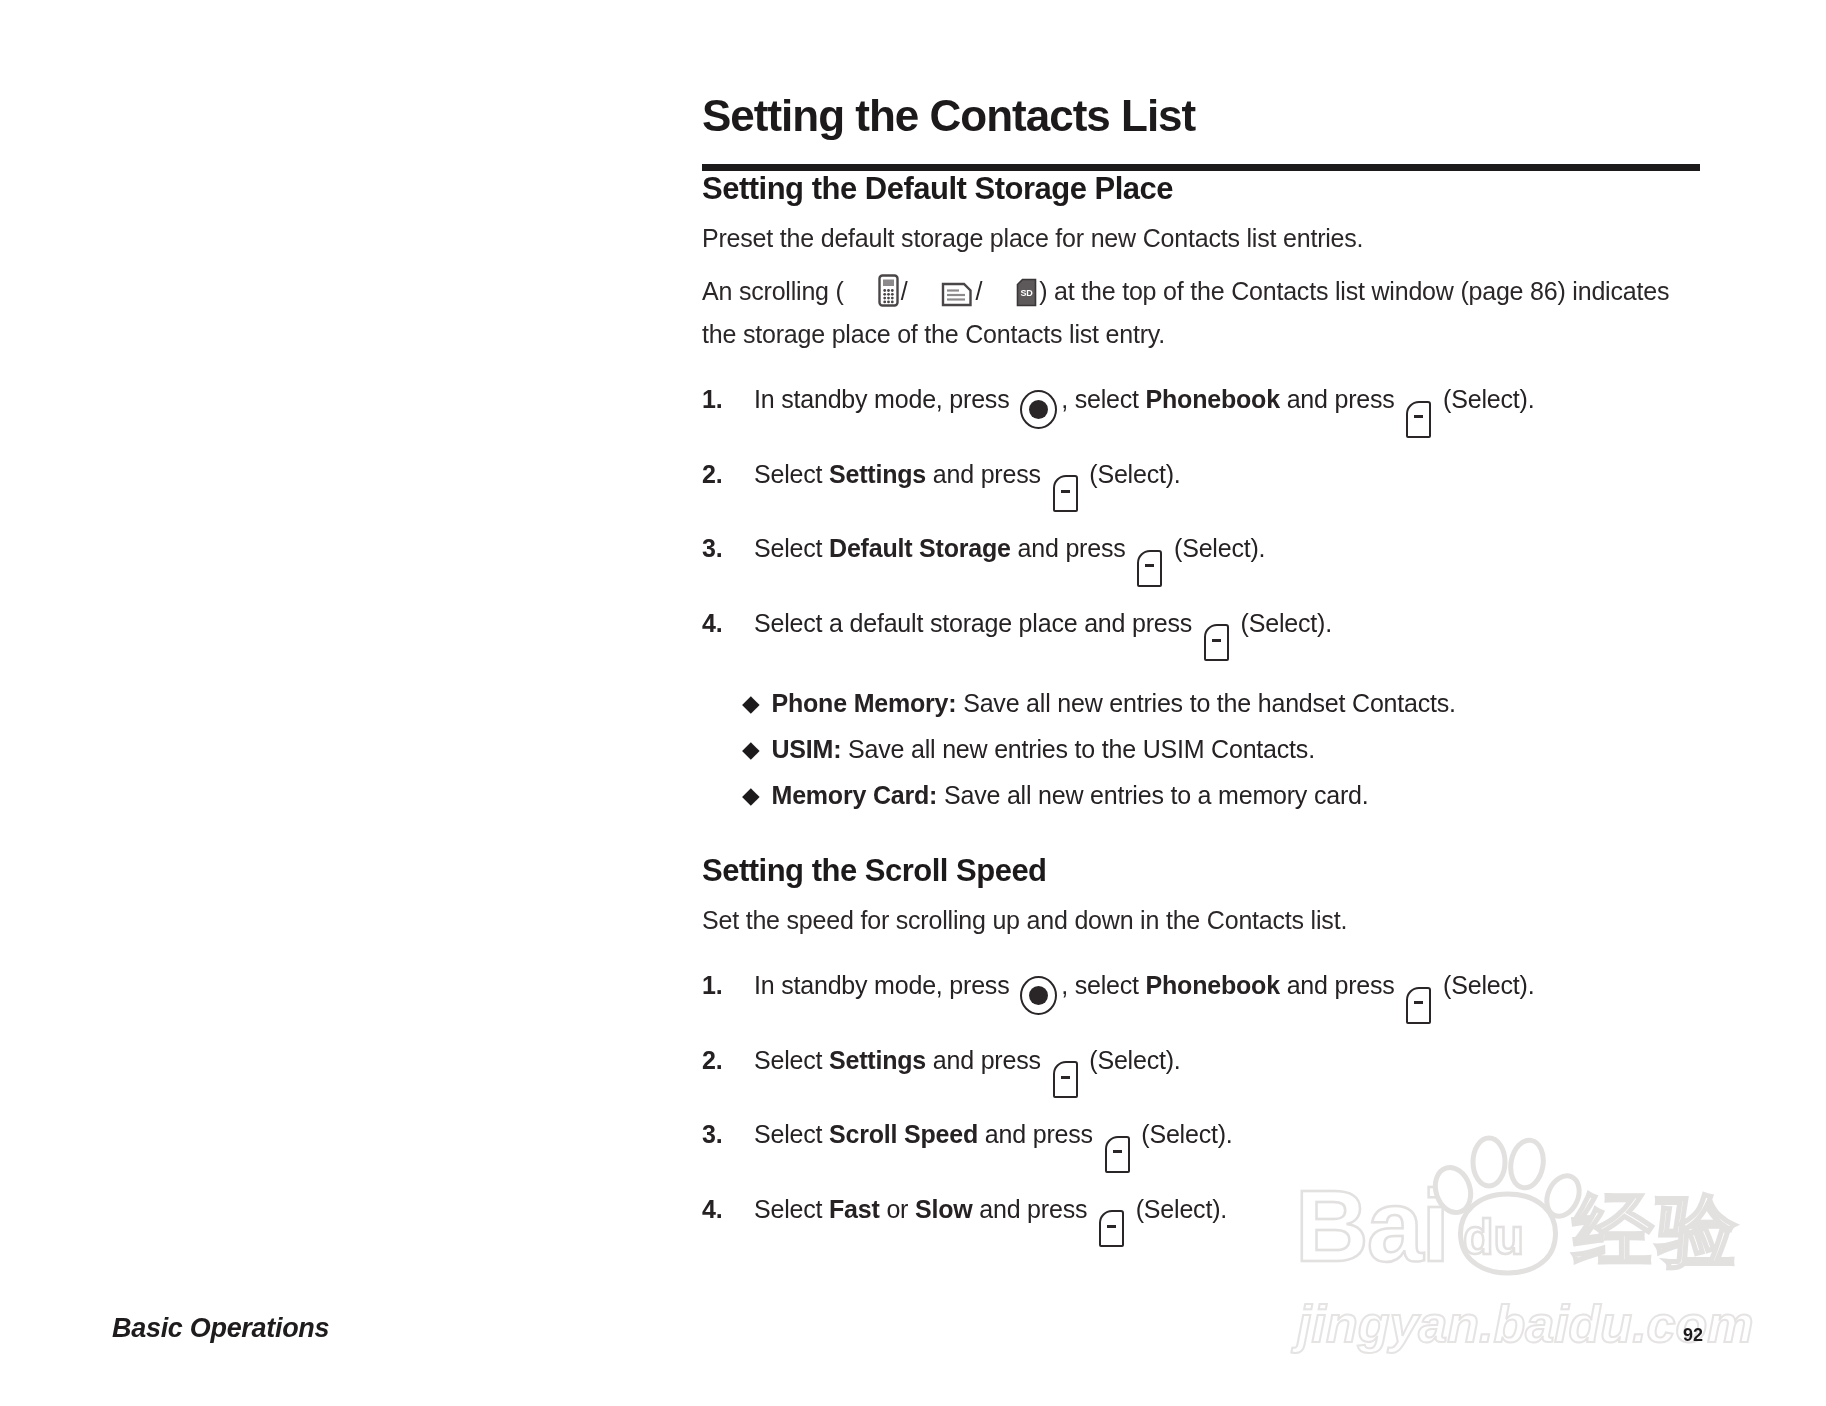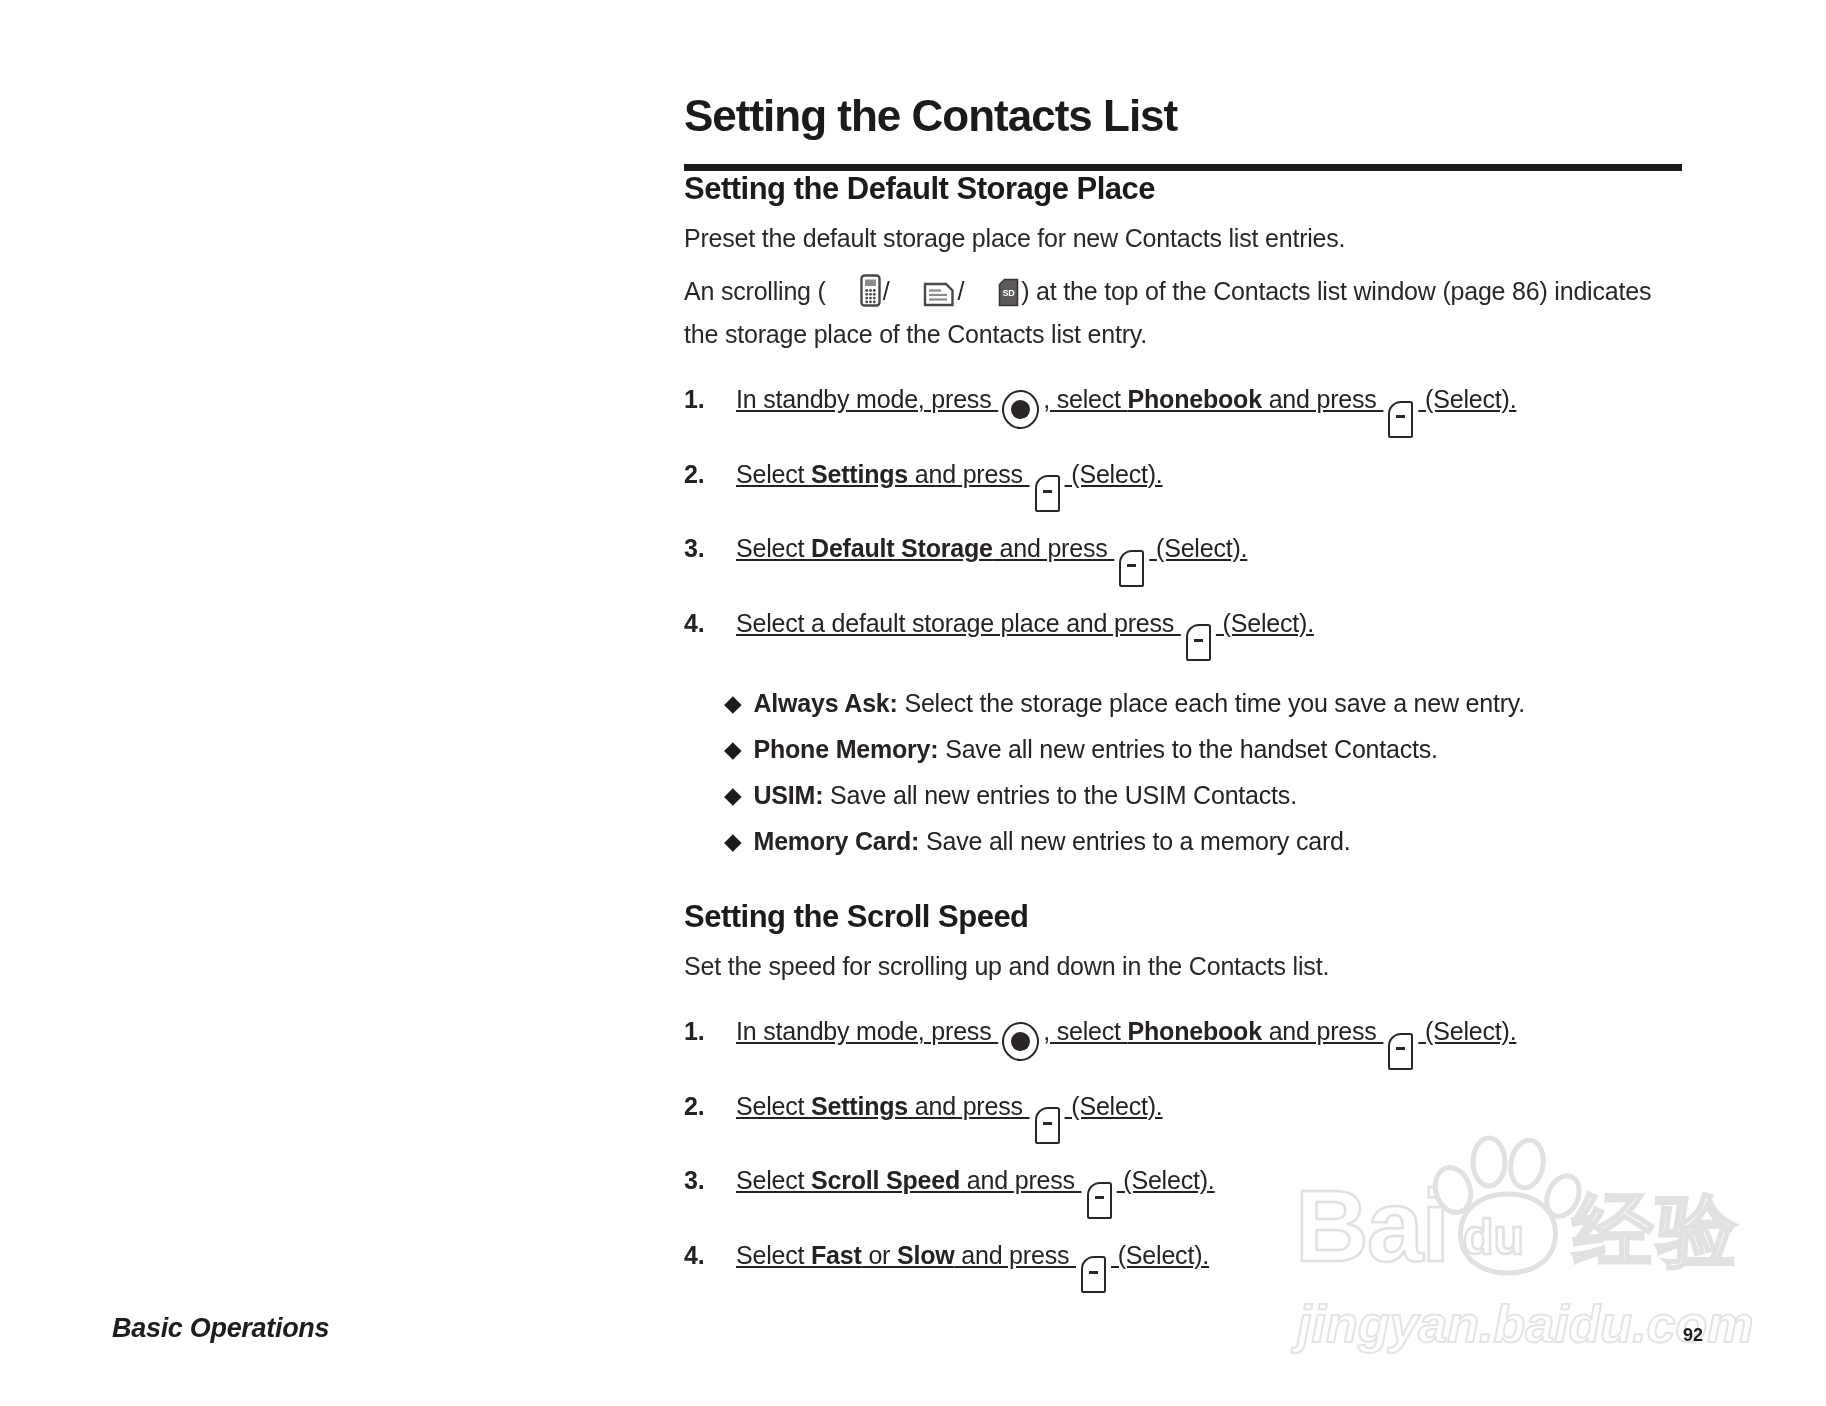--- a/index.html
+++ b/index.html
@@ -8,21 +8,21 @@
     position: relative;
     width: 1826px;
     height: 1406px;
     background: #ffffff;
     overflow: hidden;
     font-family: "Liberation Sans", "DejaVu Sans", sans-serif;
     color: #262223;
   }
   .content {
     position: absolute;
-    left: 684px;
+    left: 702px;
     top: 92px;
     width: 1000px;
   }
   .doc-title {
     font-size: 44px;
     font-weight: bold;
     letter-spacing: -1px;
     color: #1d1a1b;
     line-height: 48px;
   }
@@ -55,21 +55,21 @@
     margin-bottom: 19px;
     font-size: 25px;
     line-height: 34px;
     letter-spacing: -0.2px;
   }
   .step-num {
     font-weight: bold;
     width: 52px;
     flex-shrink: 0;
   }
-  .step-body { flex: 1; text-decoration: underline; }
+  .step-body { flex: 1; }
   .seg { white-space: pre-wrap; }
   .bold { font-weight: bold; }
   .options { margin-top: 26px; margin-bottom: 4px; }
   .option {
     margin-left: 40px;
     margin-bottom: 12px;
     font-size: 25px;
     line-height: 33px;
     letter-spacing: -0.2px;
   }
@@ -237,21 +237,20 @@
         </div>
         <div class="step">
           <span class="step-num">4.</span>
           <span class="step-body"><span class="seg">Select a default storage place and press </span><span class="key-soft">
               <span class="key-soft-dash"></span>
             </span><span class="seg"> (Select).</span></span>
         </div>
       </div>
 
     <div class="options">
-        <div class="option"><span class="option-bullet">◆</span><span class="option-label">Always Ask:</span><span class="option-text"> Select the storage place each time you save a new entry.</span></div>
         <div class="option"><span class="option-bullet">◆</span><span class="option-label">Phone Memory:</span><span class="option-text"> Save all new entries to the handset Contacts.</span></div>
         <div class="option"><span class="option-bullet">◆</span><span class="option-label">USIM:</span><span class="option-text"> Save all new entries to the USIM Contacts.</span></div>
         <div class="option"><span class="option-bullet">◆</span><span class="option-label">Memory Card:</span><span class="option-text"> Save all new entries to a memory card.</span></div>
       </div>
 
     <h2 class="section-heading heading-2">Setting the Scroll Speed</h2>
 
     <p class="para">Set the speed for scrolling up and down in the Contacts list.</p>
 
     <div class="steps">

